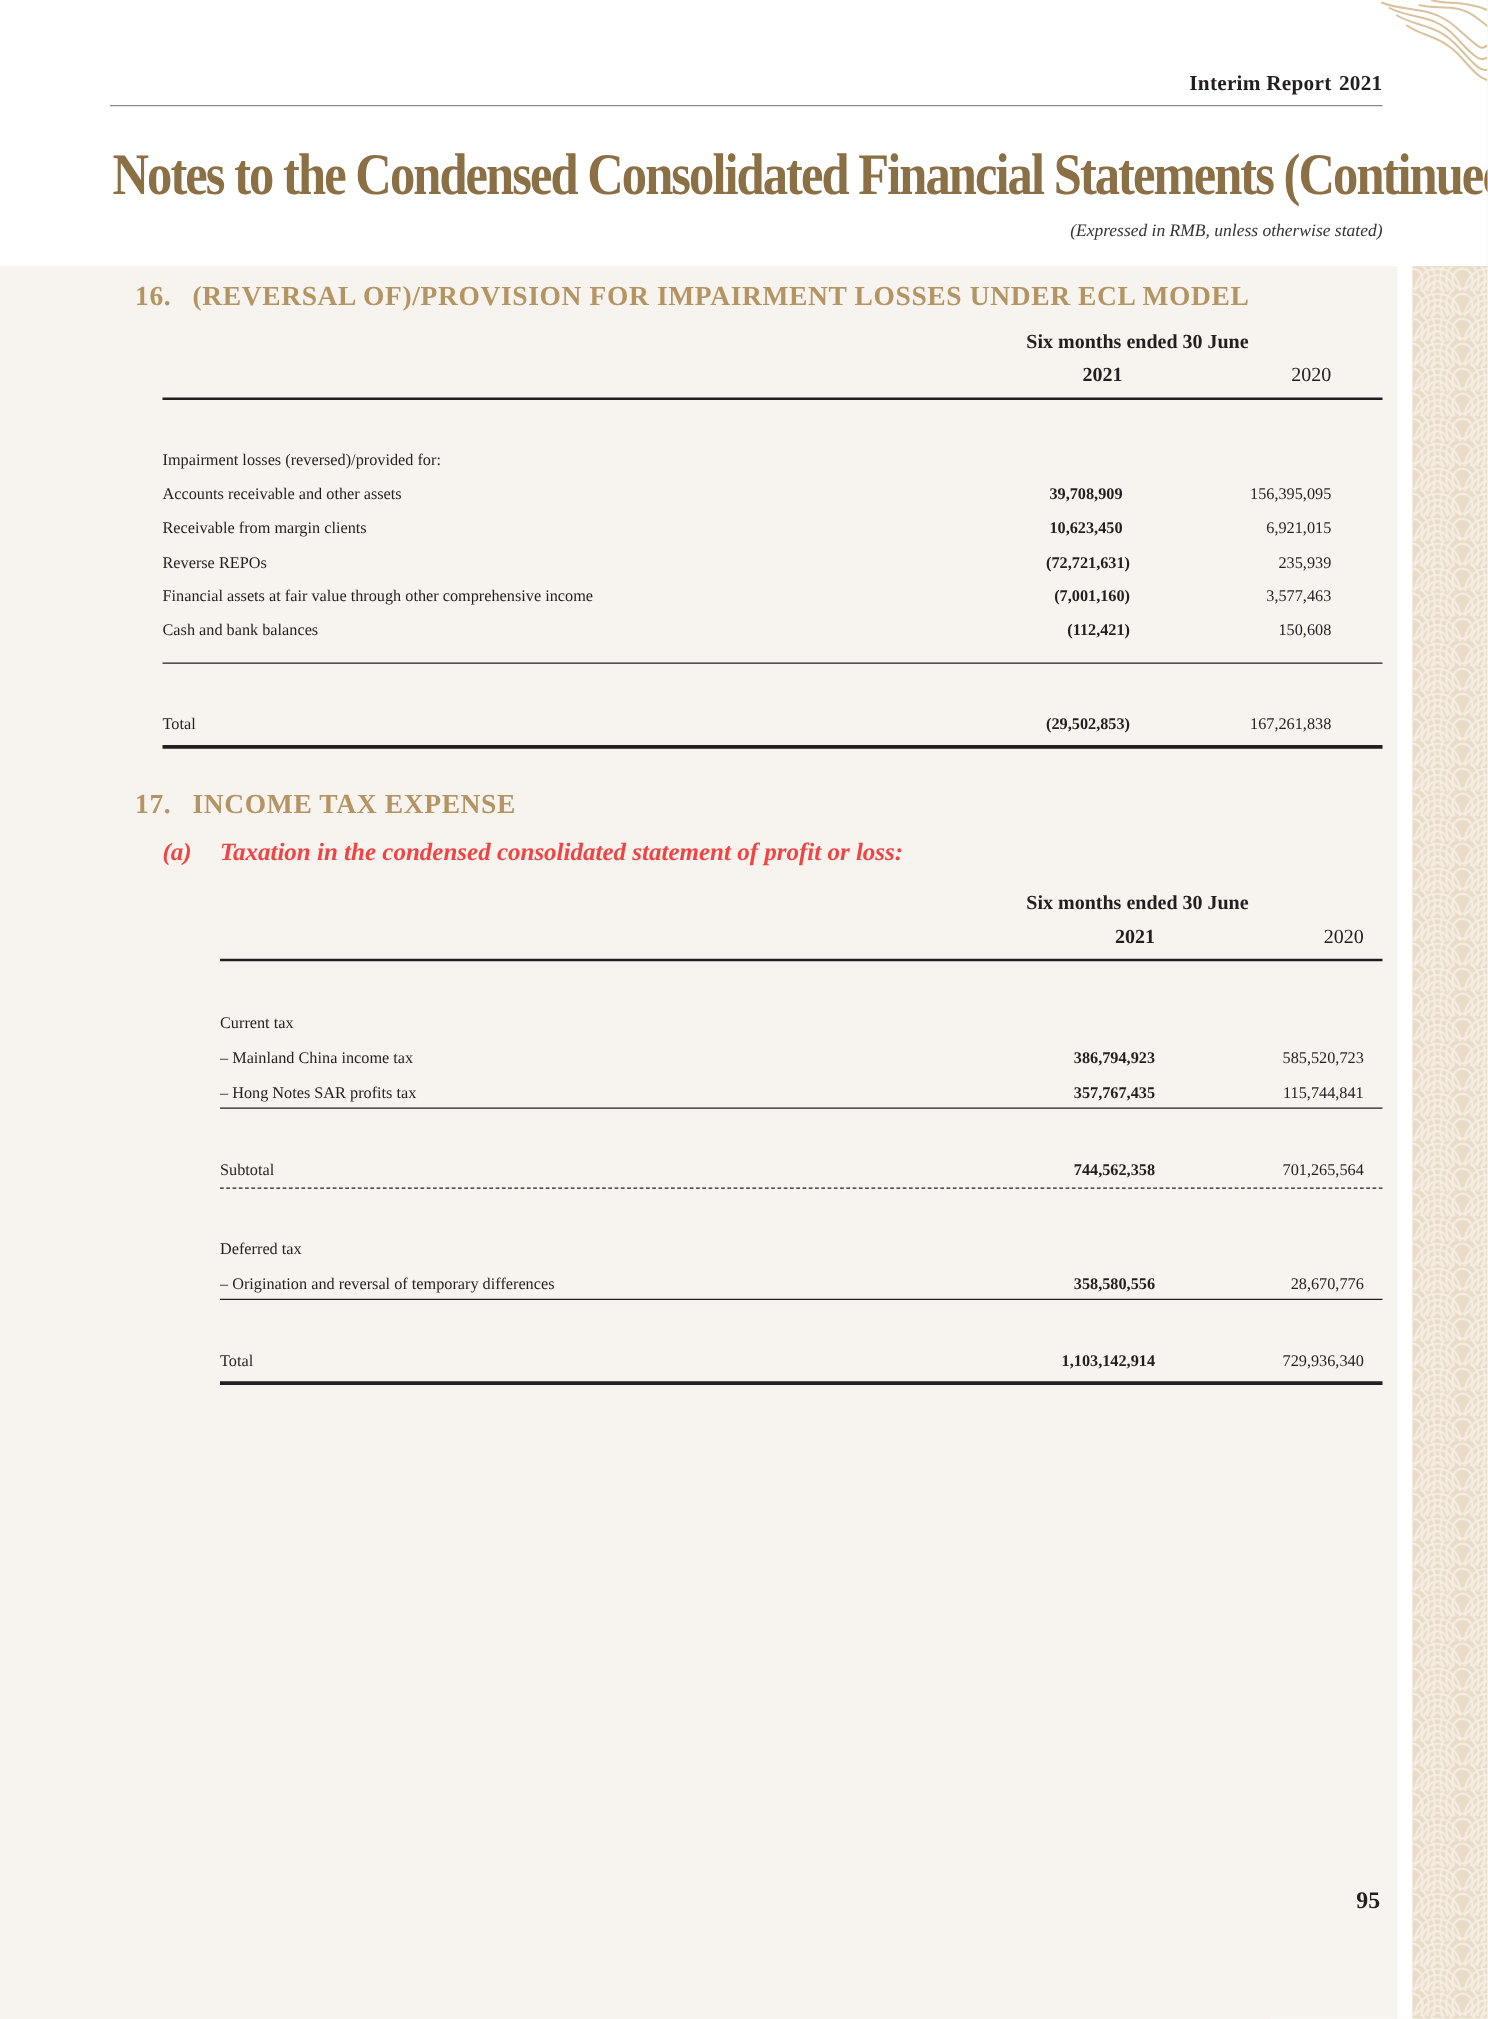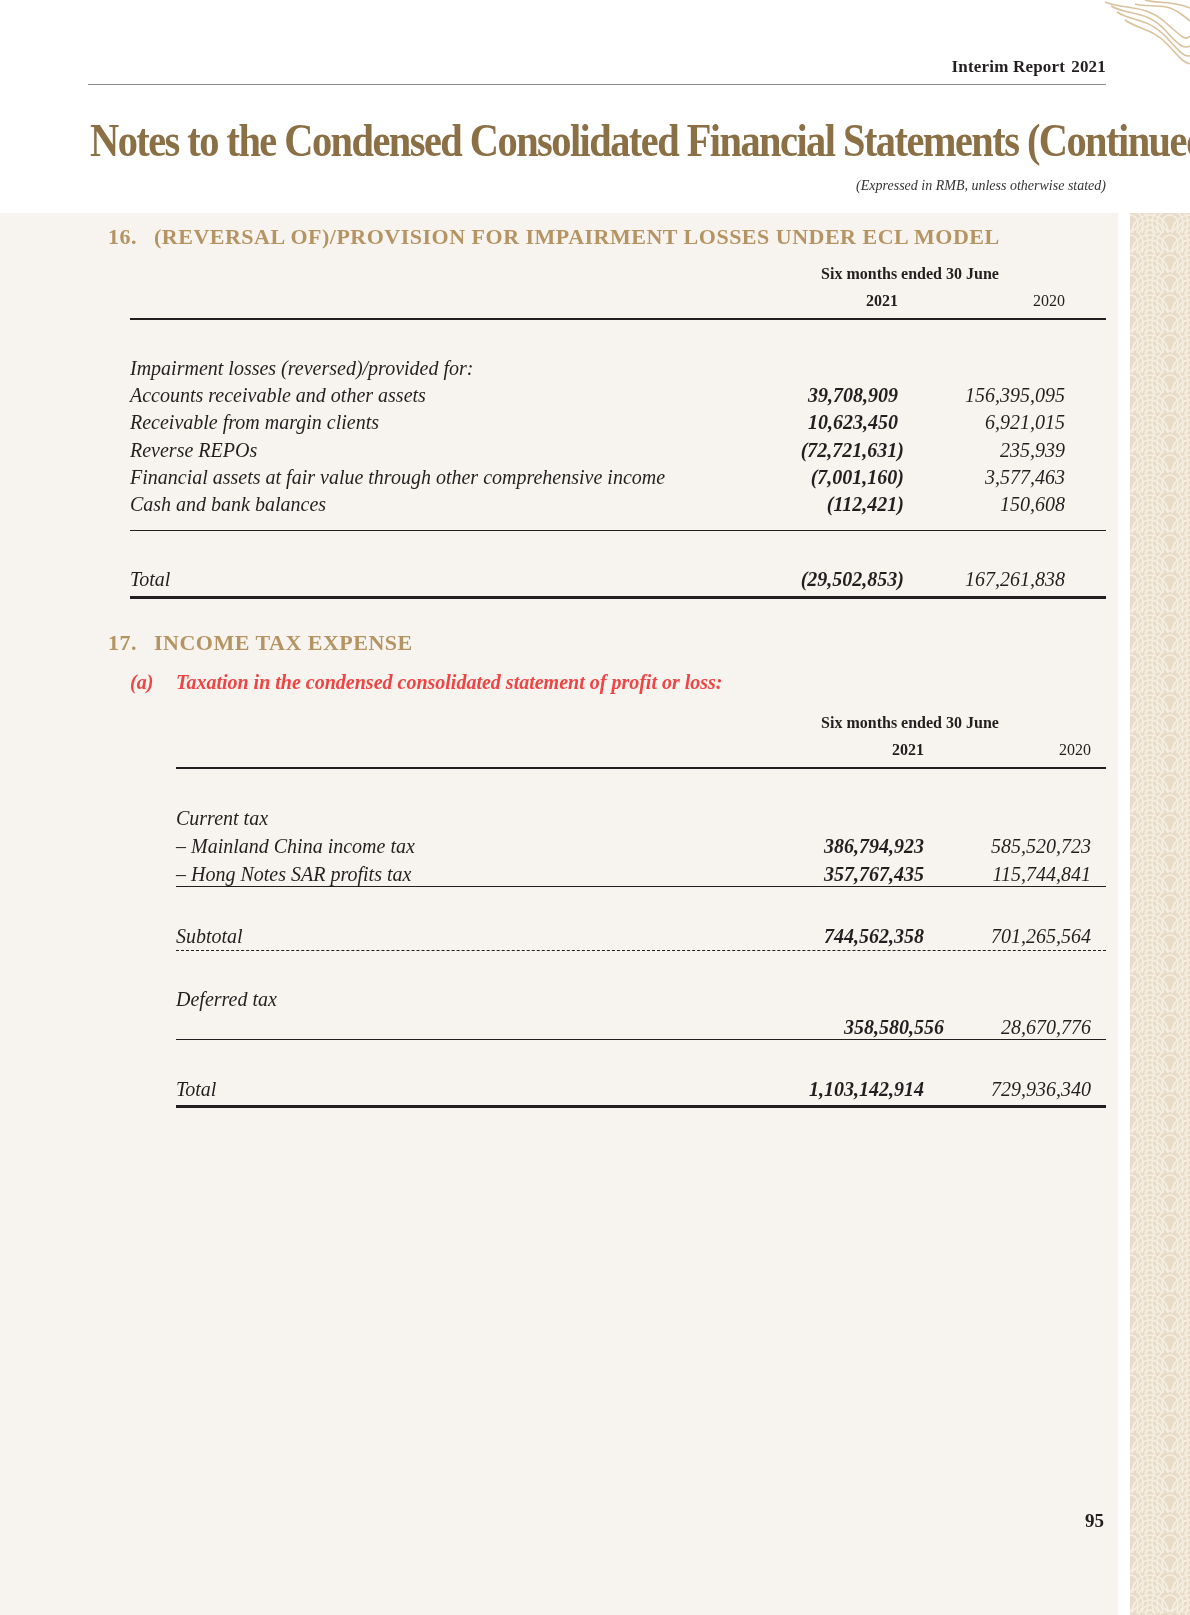--- a/index.html
+++ b/index.html
@@ -50,21 +50,21 @@
     }
     .sub-heading .num { display: inline-block; width: 46px; }
     .period-label {
       position: absolute; font-size: 16px; font-weight: bold; width: 260px; text-align: center;
     }
     .col-head { position: absolute; font-size: 16px; text-align: right; width: 160px; }
     .col-head.bold { font-weight: bold; }
     .rule { position: absolute; height: 2px; background: #231f20; }
     .rule.thin { height: 1px; }
     .rule.dashed { height: 0; background: none; border-top: 1px dashed #231f20; }
-    .row { position: absolute; font-size: 20px; height: 24px; line-height: 24px; font-style: italic; }
+    .row { position: absolute; font-size: 13px; height: 24px; line-height: 24px; }
     .row .label { position: absolute; left: 0; white-space: nowrap; }
     .row .v2021 { position: absolute; width: 160px; text-align: right; font-weight: bold; }
     .row .v2020 { position: absolute; width: 160px; text-align: right; }
     .page-number {
       position: absolute; top: 1510px; right: 86px; font-size: 19px; font-weight: bold;
     }
   </style>
 </head>
 <body>
 
@@ -188,21 +188,22 @@
   <span class="label">Subtotal</span>
   <span class="v2021" style="left:588px;">744,562,358</span>
   <span class="v2020" style="left:755px;">701,265,564</span>
 </div>
 <div class="rule dashed" style="top:950px; left:176px; width:930px;"></div>
 
 <div class="row" style="top:987px; left:176px; width:930px;">
   <span class="label">Deferred tax</span>
 </div>
 <div class="row" style="top:1015px; left:176px; width:930px;">
-  <span class="v2021" style="left:608px;text-align:right;">358,580,556</span>
+  <span class="label">– Origination and reversal of temporary differences</span>
+  <span class="v2021" style="left:588px;text-align:right;">358,580,556</span>
   <span class="v2020" style="left:755px;">28,670,776</span>
 </div>
 <div class="rule thin" style="top:1039px; left:176px; width:930px;"></div>
 
 <div class="row" style="top:1077px; left:176px; width:930px;">
   <span class="label">Total</span>
   <span class="v2021" style="left:588px;">1,103,142,914</span>
   <span class="v2020" style="left:755px;">729,936,340</span>
 </div>
 <div class="rule" style="top:1105px; left:176px; width:930px; height:3px;"></div>

